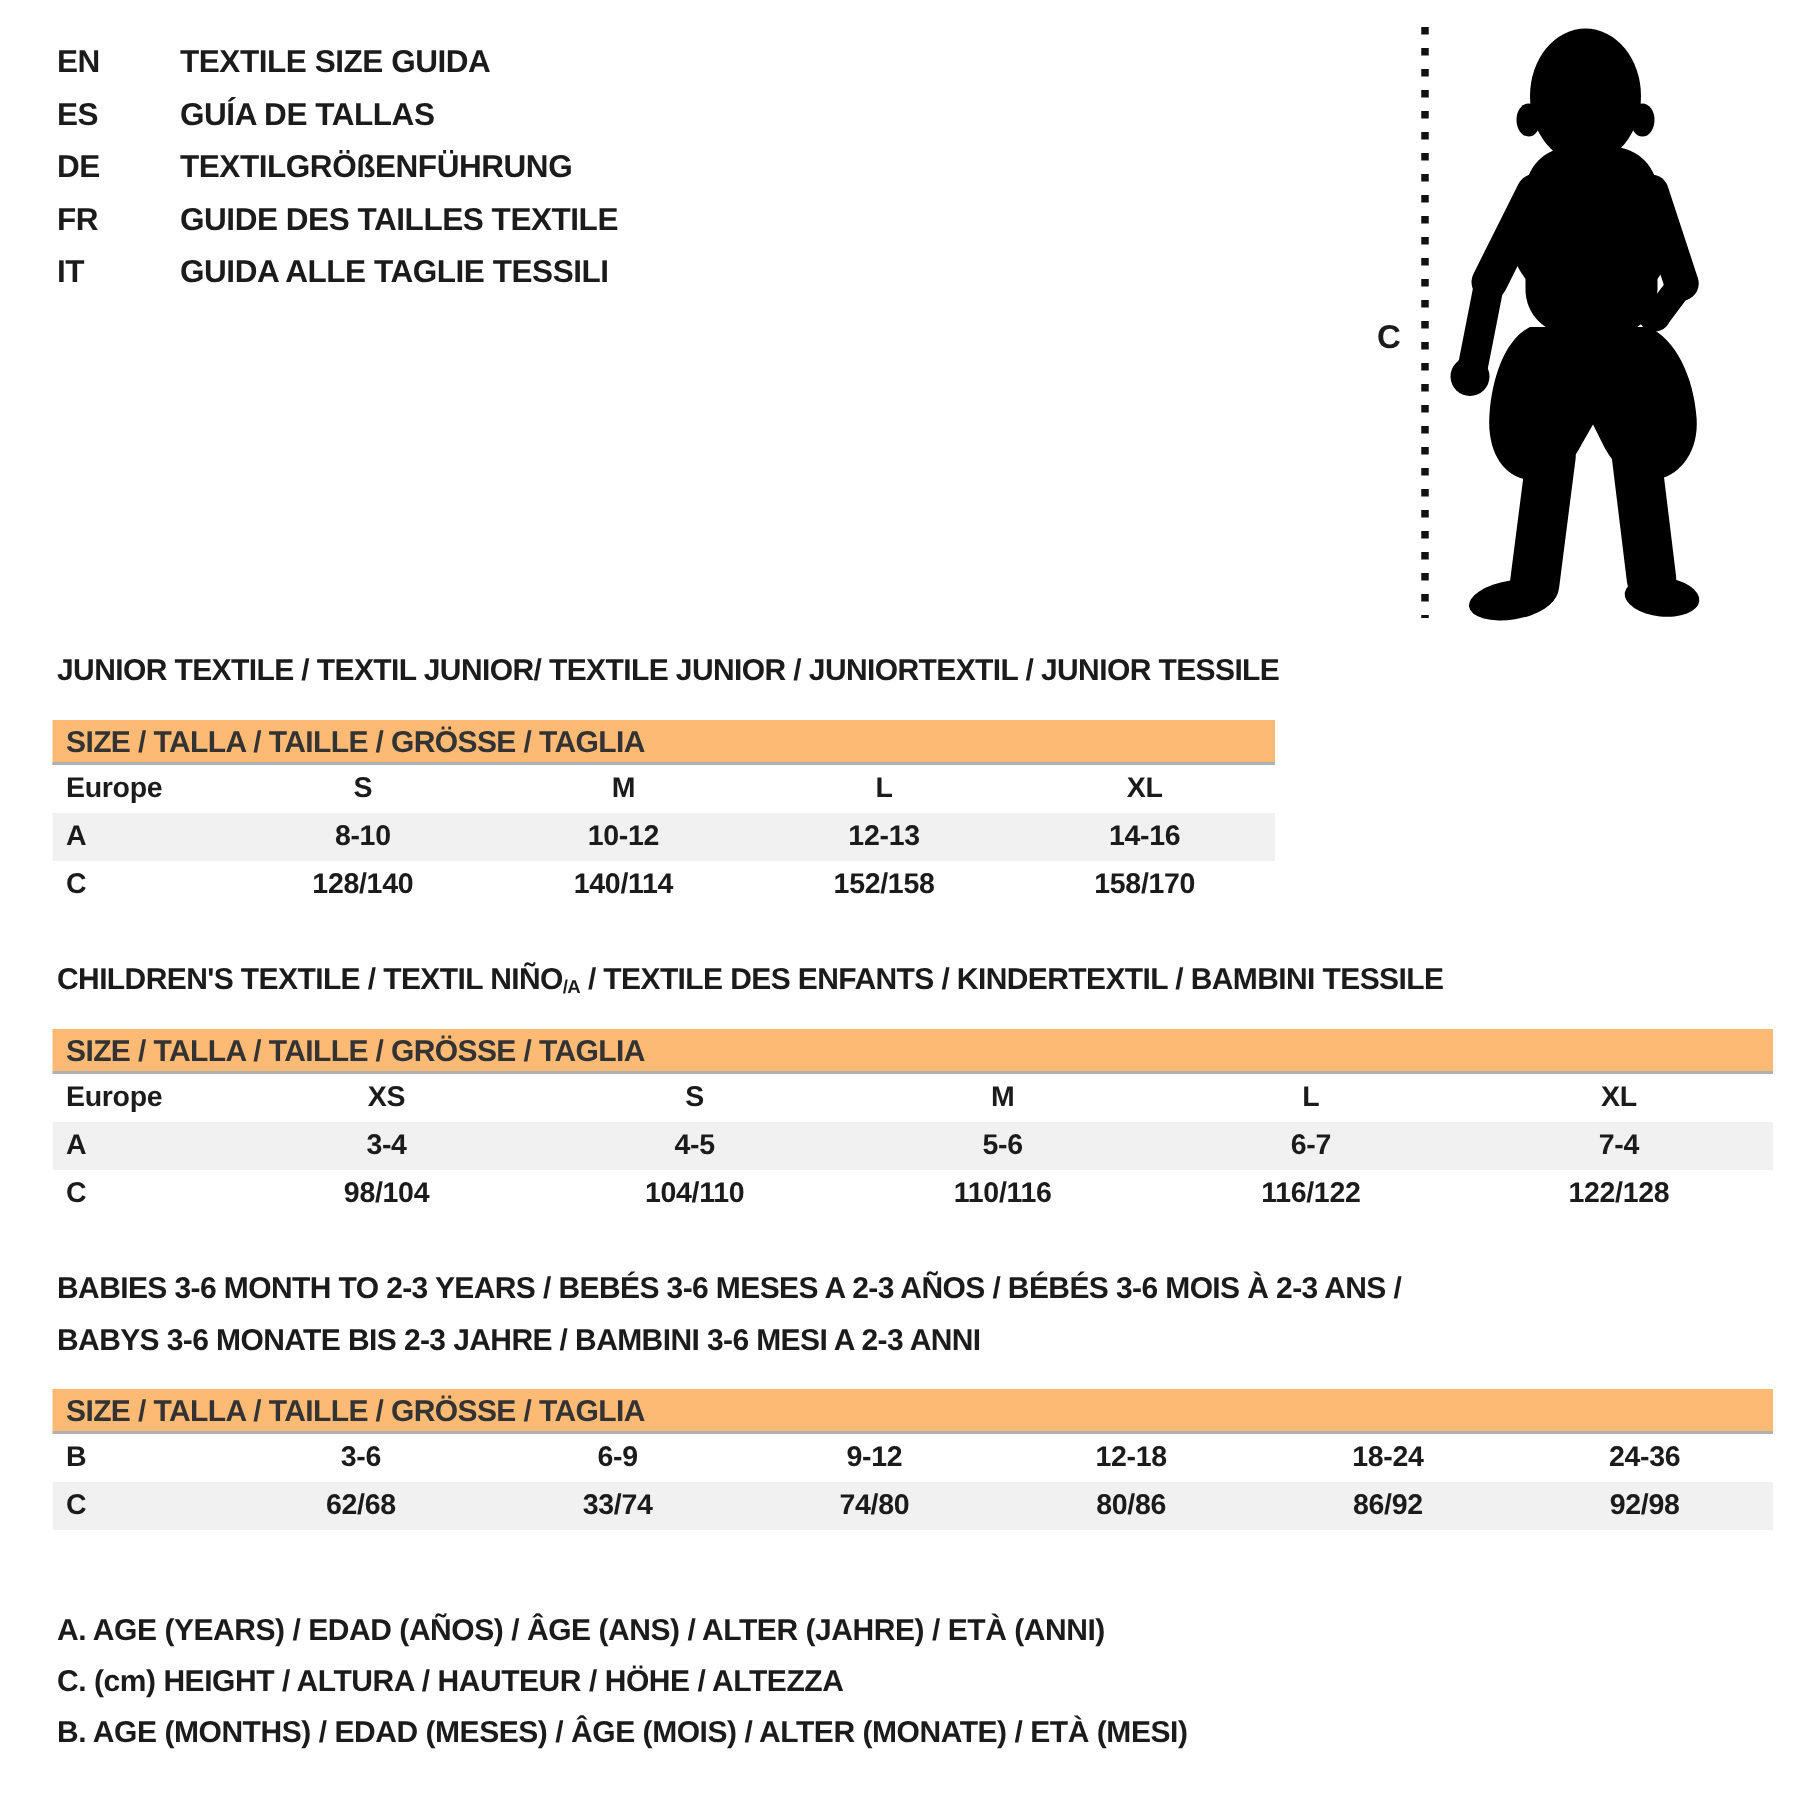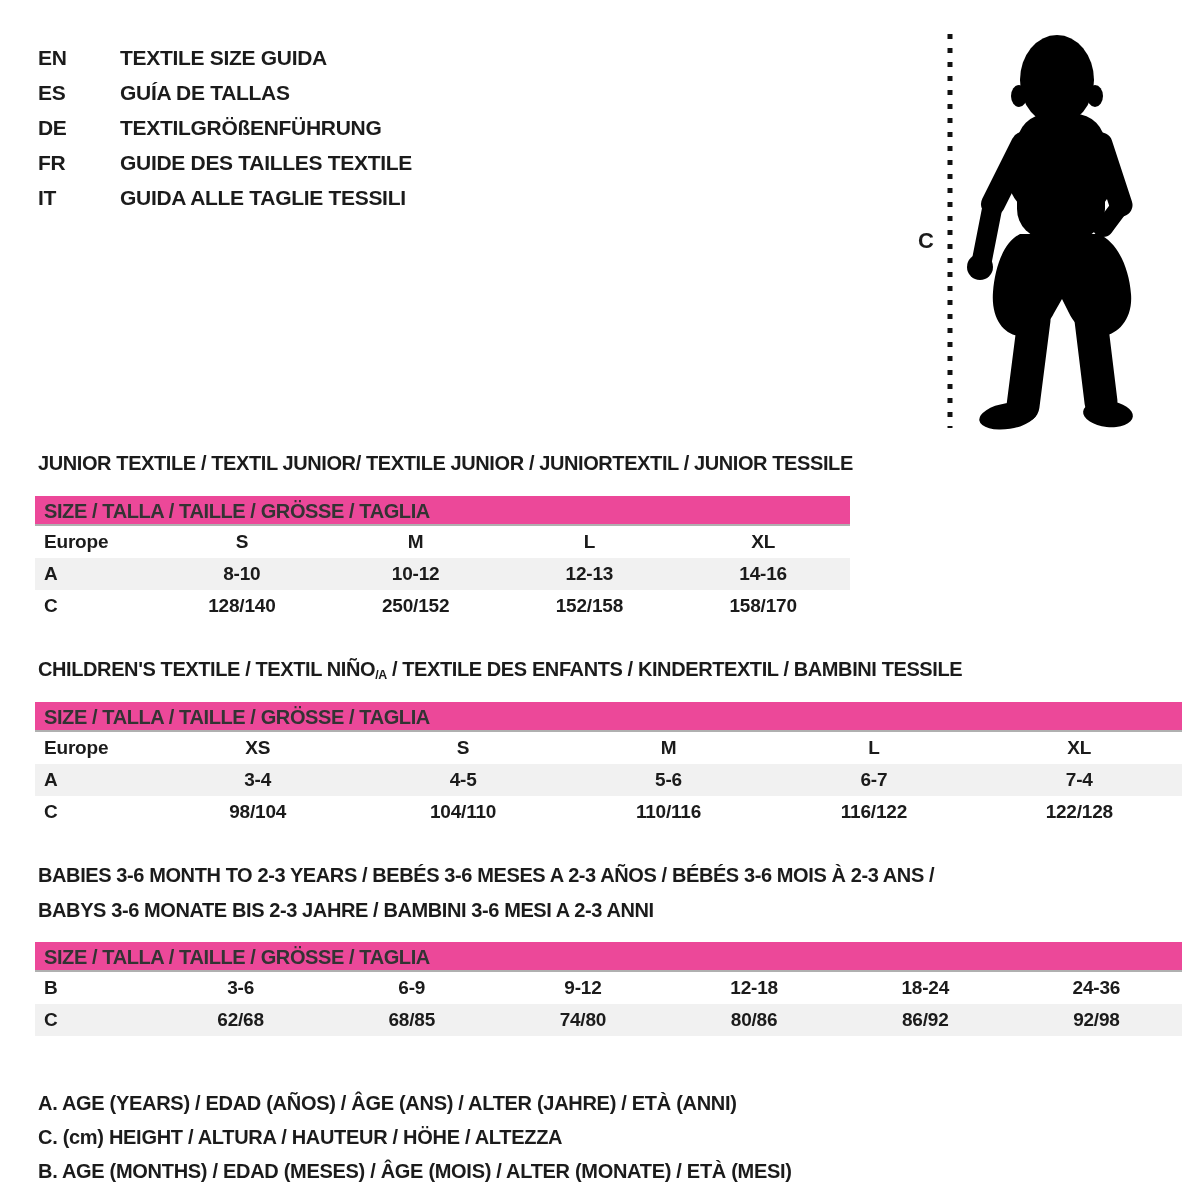--- a/index.html
+++ b/index.html
@@ -1,18 +1,18 @@
 <!DOCTYPE html>
 <html><head>
 <meta charset="utf-8">
 <style>
   * { margin:0; padding:0; box-sizing:border-box; }
   html,body { background:#ffffff; }
   body { font-family:"Liberation Sans", sans-serif; color:#1b1b1b; }
-  .canvas { position:relative; width:1200px; height:1176px; background:#ffffff; overflow:hidden;margin-top:16px; }
+  .canvas { position:relative; width:1200px; height:1176px; background:#ffffff; overflow:hidden; }
 
   
   .lang-block { position:absolute; left:38px; top:24px; }
   .lang-row { display:flex; height:35px; align-items:center; }
   .lang-code { width:82px; font-weight:700; font-size:21px; letter-spacing:-0.3px; }
   .lang-title { font-weight:700; font-size:21px; letter-spacing:-0.3px; }
 
   
   .figure { position:absolute; left:905px; top:6px; width:250px; height:414px; }
   .figure svg { position:absolute; left:0; top:0; }
@@ -23,21 +23,21 @@
   .h-junior { top:436px; }
   .h-children { top:642px; }
   .h-babies { top:842px; line-height:35px; }
   .sub-after { font-size:0.62em; vertical-align:-0.22em; font-weight:700; }
 
   
   .table { position:absolute; left:35px; }
   .t-junior { top:480px; width:815px; }
   .t-children { top:686px; width:1147px; }
   .t-babies { top:926px; width:1147px; }
-  .bar { height:30px; line-height:30px; background:#ec4899; border-bottom:2px solid #b0b0b0;
+  .bar { height:30px; line-height:30px; background:#fdba74; border-bottom:2px solid #b0b0b0;
          padding-left:9px; font-size:20px; font-weight:700; color:#333; letter-spacing:-0.4px; }
   .trow { display:grid; height:32px; align-items:center; font-size:19px; font-weight:600; letter-spacing:-0.2px; }
   .cols4 { grid-template-columns:120px repeat(4, 1fr); }
   .cols5 { grid-template-columns:120px repeat(5, 1fr); }
   .cols6 { grid-template-columns:120px repeat(6, 1fr); }
   .tlabel { padding-left:9px; text-align:left; }
   .tcell { text-align:center; }
   .stripe { background:#f1f1f1; }
 
   
@@ -117,21 +117,21 @@
     <div class="trow cols4 stripe">
       <span class="tlabel">A</span>
       <span class="tcell">8-10</span>
       <span class="tcell">10-12</span>
       <span class="tcell">12-13</span>
       <span class="tcell">14-16</span>
     </div>
     <div class="trow cols4">
       <span class="tlabel">C</span>
       <span class="tcell">128/140</span>
-      <span class="tcell">250/152</span>
+      <span class="tcell">140/114</span>
       <span class="tcell">152/158</span>
       <span class="tcell">158/170</span>
     </div>
   </div>
 
   <div class="section-heading h-children">
     <span>CHILDREN'S TEXTILE / TEXTIL NIÑO</span><span class="sub-after">/A</span><span> / TEXTILE DES ENFANTS / KINDERTEXTIL / BAMBINI TESSILE</span>
   </div>
   <div class="table t-children">
     <div class="bar">SIZE / TALLA / TAILLE / GRÖSSE / TAGLIA</div>
@@ -172,21 +172,21 @@
       <span class="tcell">3-6</span>
       <span class="tcell">6-9</span>
       <span class="tcell">9-12</span>
       <span class="tcell">12-18</span>
       <span class="tcell">18-24</span>
       <span class="tcell">24-36</span>
     </div>
     <div class="trow cols6 stripe">
       <span class="tlabel">C</span>
       <span class="tcell">62/68</span>
-      <span class="tcell">68/85</span>
+      <span class="tcell">33/74</span>
       <span class="tcell">74/80</span>
       <span class="tcell">80/86</span>
       <span class="tcell">86/92</span>
       <span class="tcell">92/98</span>
     </div>
   </div>
 
   <div class="footnotes">
     <div class="footnote">A. AGE (YEARS) / EDAD (AÑOS) / ÂGE (ANS) / ALTER (JAHRE) / ETÀ (ANNI)</div>
     <div class="footnote">C. (cm) HEIGHT / ALTURA / HAUTEUR / HÖHE / ALTEZZA</div>

